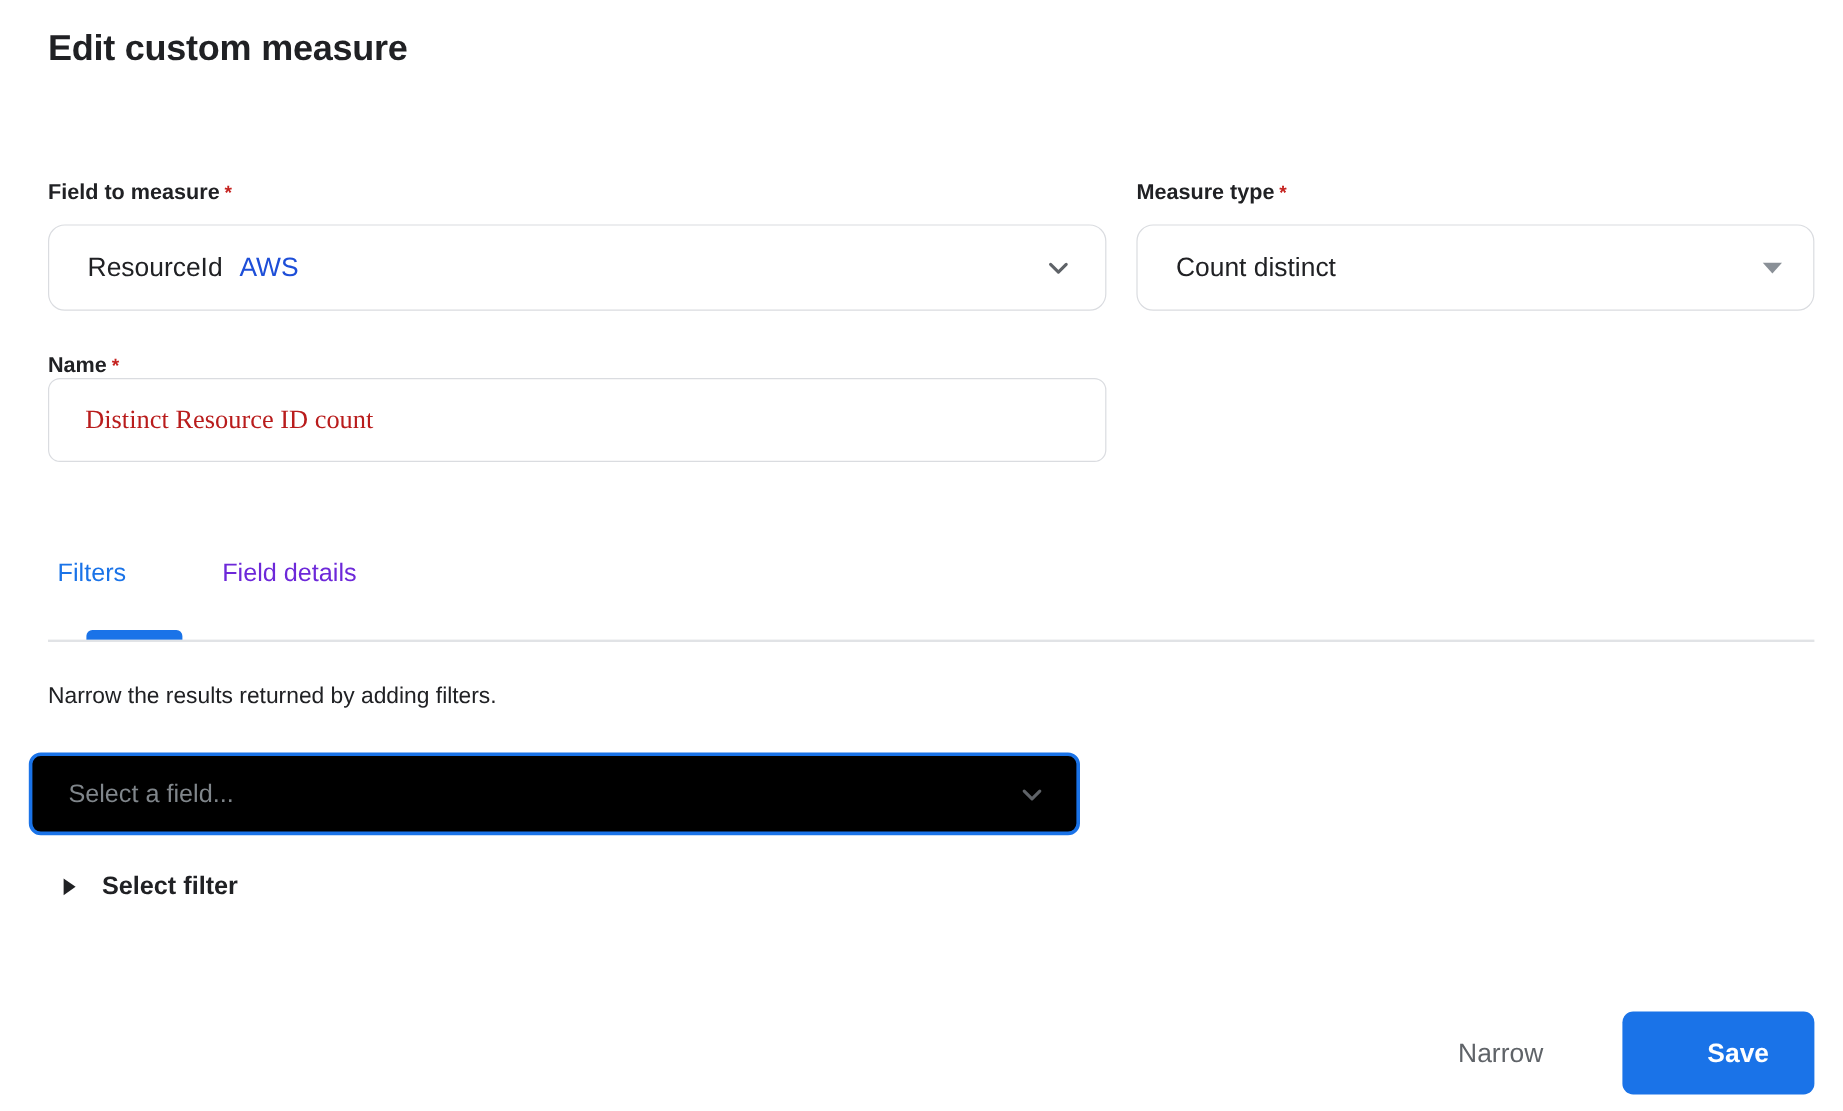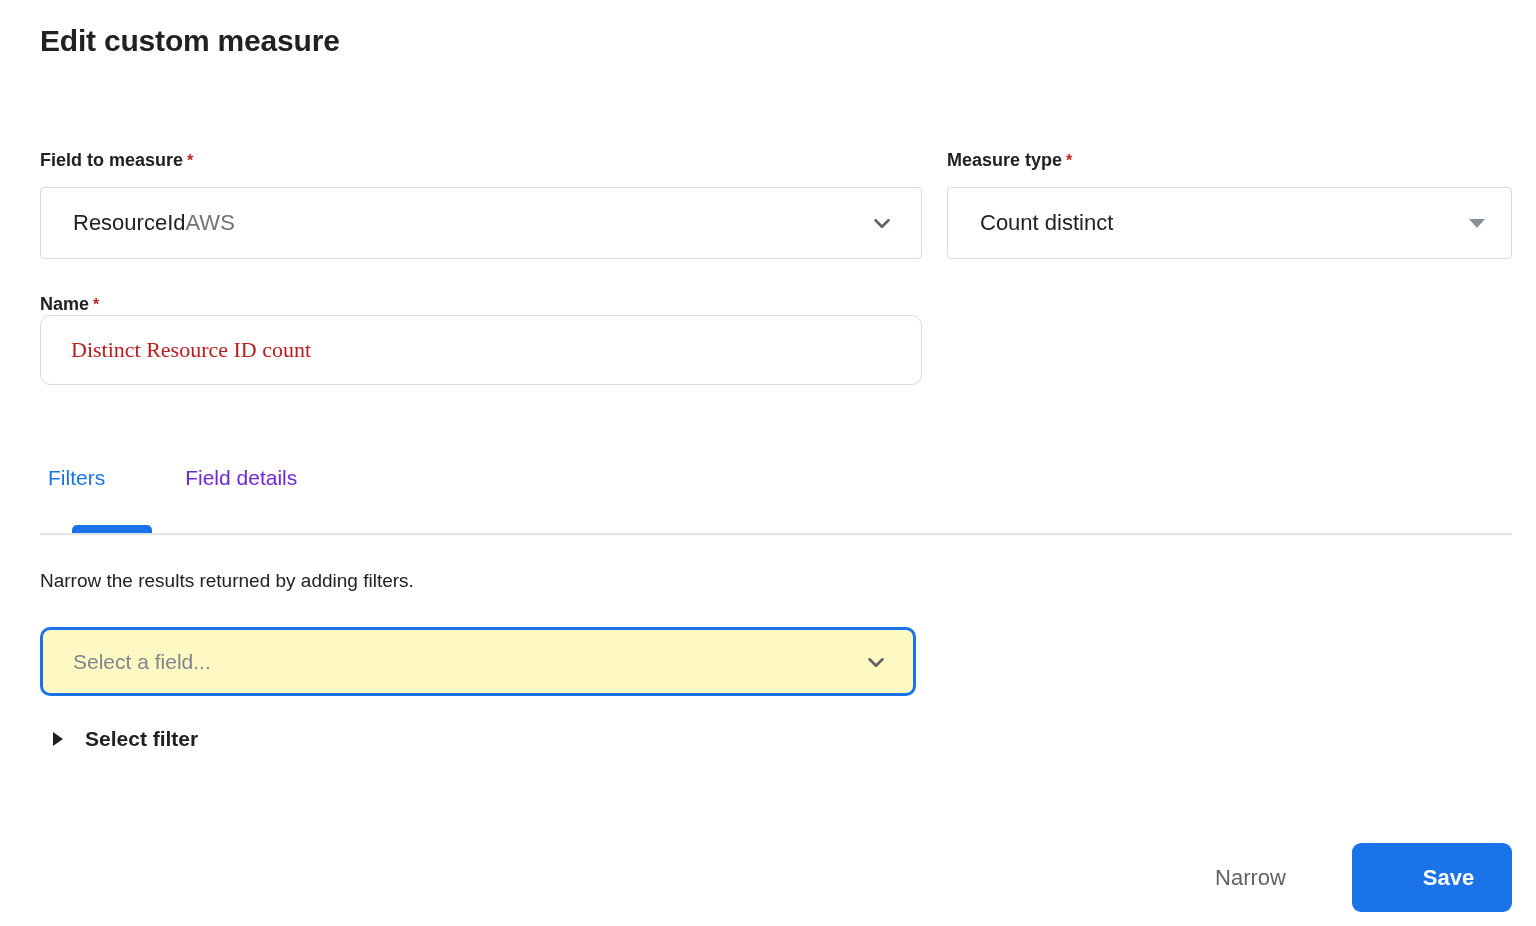--- a/index.html
+++ b/index.html
@@ -12,24 +12,24 @@
 
   .field-label { font-size:18px; font-weight:600; color:#202124; }
   .req { color:#c5221f; margin-left:4px; font-weight:600; }
 
   .group { position:absolute; }
   .g-field { left:40px; top:150px; width:882px; }
   .g-type  { left:947px; top:150px; width:565px; }
   .g-name  { left:40px; top:294px; width:882px; }
 
   .control { margin-top:16px; height:72px; border:1px solid #dadce0;
-    border-radius:4px; background:#fff; display:flex; align-items:center;
+    border-radius:14px; background:#fff; display:flex; align-items:center;
     padding:0 26px 0 32px; cursor:pointer; }
   .control .val { font-size:22px; color:#202124; }
-  .control .tag { font-size:22px; color:#737373; }
+  .control .tag { font-size:22px; color:#1d4ed8; margin-left:14px; }
   .control .spacer { flex:1; }
 
   .chevron-svg { width:26px; height:26px; display:block; }
 
   .caret-down { width:0; height:0; border-left:8px solid transparent;
     border-right:8px solid transparent; border-top:9px solid #8a9097; }
 
   .text-input { width:100%; height:70px; border:1px solid #dadce0;
     border-radius:10px; font-size:22px; color:#b91c1c; padding:0 30px;
     font-family:Liberation Serif, serif; outline:none; }
@@ -40,22 +40,22 @@
   .tab.inactive { color:#6d28d9; }
 
   .tab-indicator { position:absolute; left:72px; top:525px; width:80px; height:9px;
     background:#1a73e8; border-radius:5px 5px 0 0; }
   .tabs-divider { position:absolute; left:40px; top:533px; width:1472px; height:2px;
     background:#e1e3e6; }
 
   .filters-desc { position:absolute; left:40px; top:570px; font-size:19px;
     color:#202124; }
 
-  .filter-select { position:absolute; left:40px; top:627px; width:876px; height:69px;
-    border:3px solid #1a73e8; border-radius:10px; background:#fef9c3; display:flex;
+  .filter-select { position:absolute; left:24px; top:627px; width:876px; height:69px;
+    border:3px solid #1a73e8; border-radius:10px; background:#000000; display:flex;
     align-items:center; padding:0 24px 0 30px; cursor:pointer; }
   .filter-select .placeholder { font-size:21px; color:#80868b; }
   .filter-select .spacer { flex:1; }
 
   .custom-filter { position:absolute; left:53px; top:727px; display:flex;
     align-items:center; gap:22px; cursor:pointer; }
   .tri-right { width:0; height:0; border-top:7px solid transparent;
     border-bottom:7px solid transparent; border-left:10px solid #202124; }
   .custom-filter .cf-label { font-size:21px; font-weight:700; color:#202124; }
 

